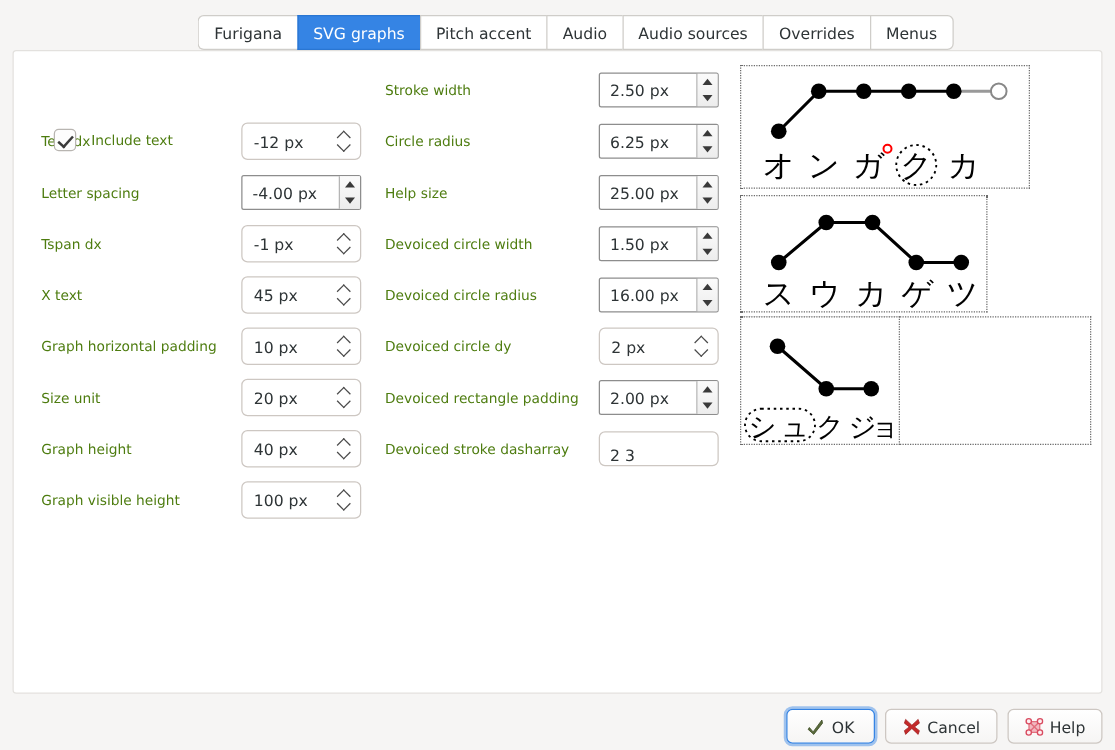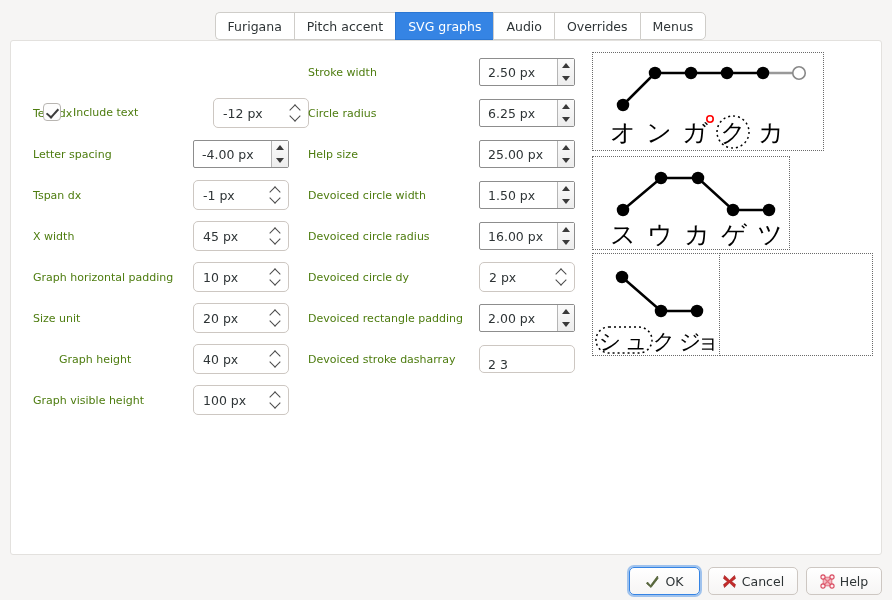--- a/index.html
+++ b/index.html
@@ -151,44 +151,47 @@
 </head>
 <body>
 
 <div id="app">
 
   <div class="tabbar">
     <div class="tabstrip" id="tabstrip">
         <div class="tab">
           <span>Furigana</span>
         </div>
-        <div class="tab">
-          <span>Pitch accent</span>
-        </div>
         <div class="tab active">
           <span>SVG graphs</span>
         </div>
         <div class="tab">
+          <span>Pitch accent</span>
+        </div>
+        <div class="tab">
           <span>Audio</span>
+        </div>
+        <div class="tab">
+          <span>Audio sources</span>
         </div>
         <div class="tab">
           <span>Overrides</span>
         </div>
         <div class="tab">
           <span>Menus</span>
         </div>
       </div>
   </div>
 
   <div class="content-frame">
 
     <div class="form" id="form-left">
         <div class="row" style="left: 0px; top: 57px;">
           <div class="lbl" style="position: absolute; left: 22px; top: 0px; height: 30px; display: flex; align-items: center;">Text dx</div>
-          <div style="position: absolute; left: 182px; top: 0px; height: 30px; display: flex; align-items: center; margin-left: 20px;">
+          <div style="position: absolute; left: 182px; top: 0px; height: 30px; display: flex; align-items: center;">
             <div class="spin-int">
               <div class="val">-12 px</div>
               <div class="chev"></div>
             </div>
           </div>
         </div>
         <div class="row" style="left: 0px; top: 98px;">
           <div class="lbl" style="position: absolute; left: 22px; top: 0px; height: 30px; display: flex; align-items: center;">Letter spacing</div>
           <div style="position: absolute; left: 182px; top: 0px; height: 30px; display: flex; align-items: center;">
             <div class="spin-dbl">
@@ -203,21 +206,21 @@
         <div class="row" style="left: 0px; top: 139px;">
           <div class="lbl" style="position: absolute; left: 22px; top: 0px; height: 30px; display: flex; align-items: center;">Tspan dx</div>
           <div style="position: absolute; left: 182px; top: 0px; height: 30px; display: flex; align-items: center;">
             <div class="spin-int">
               <div class="val">-1 px</div>
               <div class="chev"></div>
             </div>
           </div>
         </div>
         <div class="row" style="left: 0px; top: 180px;">
-          <div class="lbl" style="position: absolute; left: 22px; top: 0px; height: 30px; display: flex; align-items: center;">X width</div>
+          <div class="lbl" style="position: absolute; left: 22px; top: 0px; height: 30px; display: flex; align-items: center;">X text</div>
           <div style="position: absolute; left: 182px; top: 0px; height: 30px; display: flex; align-items: center;">
             <div class="spin-int">
               <div class="val">45 px</div>
               <div class="chev"></div>
             </div>
           </div>
         </div>
         <div class="row" style="left: 0px; top: 221px;">
           <div class="lbl" style="position: absolute; left: 22px; top: 0px; height: 30px; display: flex; align-items: center;">Graph horizontal padding</div>
           <div style="position: absolute; left: 182px; top: 0px; height: 30px; display: flex; align-items: center; border-radius: 11px;">
@@ -230,21 +233,21 @@
         <div class="row" style="left: 0px; top: 262px;">
           <div class="lbl" style="position: absolute; left: 22px; top: 0px; height: 30px; display: flex; align-items: center;">Size unit</div>
           <div style="position: absolute; left: 182px; top: 0px; height: 30px; display: flex; align-items: center;">
             <div class="spin-int">
               <div class="val">20 px</div>
               <div class="chev"></div>
             </div>
           </div>
         </div>
         <div class="row" style="left: 0px; top: 303px;">
-          <div class="lbl" style="position: absolute; left: 22px; top: 0px; height: 30px; display: flex; align-items: center; margin-left: 26px;">Graph height</div>
+          <div class="lbl" style="position: absolute; left: 22px; top: 0px; height: 30px; display: flex; align-items: center;">Graph height</div>
           <div style="position: absolute; left: 182px; top: 0px; height: 30px; display: flex; align-items: center;">
             <div class="spin-int">
               <div class="val">40 px</div>
               <div class="chev"></div>
             </div>
           </div>
         </div>
         <div class="row" style="left: 0px; top: 344px;">
           <div class="lbl" style="position: absolute; left: 22px; top: 0px; height: 30px; display: flex; align-items: center;">Graph visible height</div>
           <div style="position: absolute; left: 182px; top: 0px; height: 30px; display: flex; align-items: center;">

